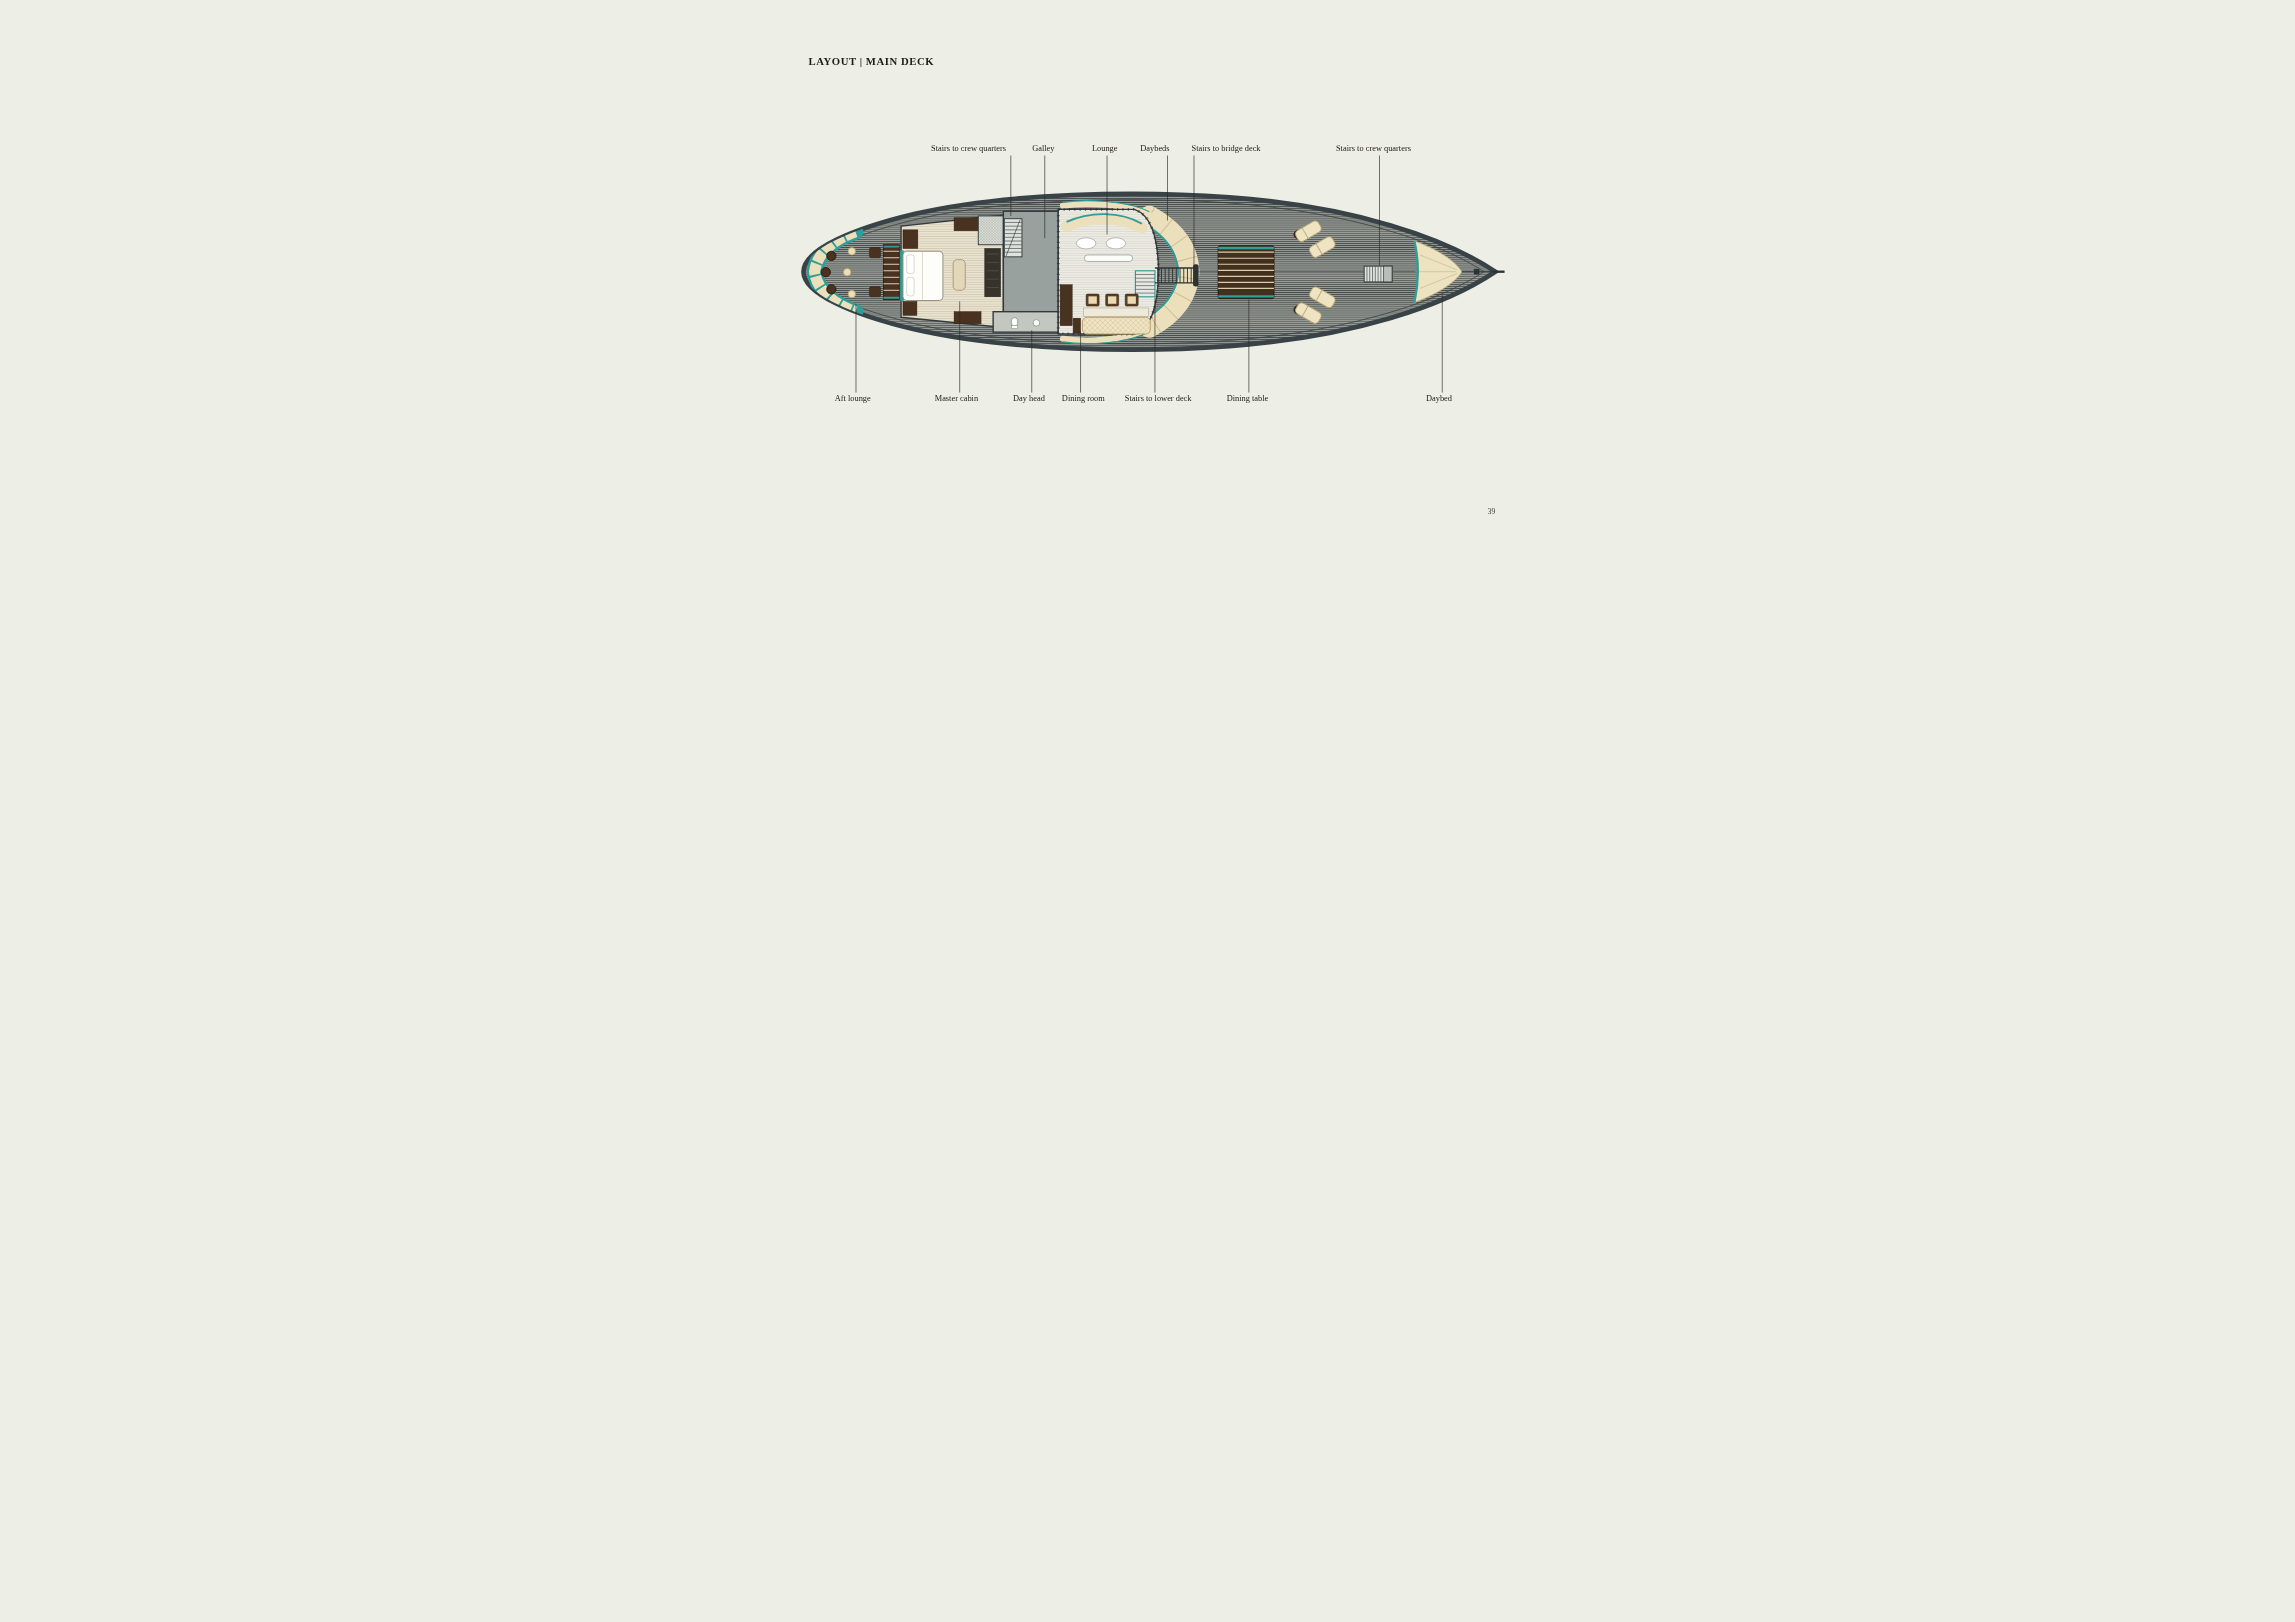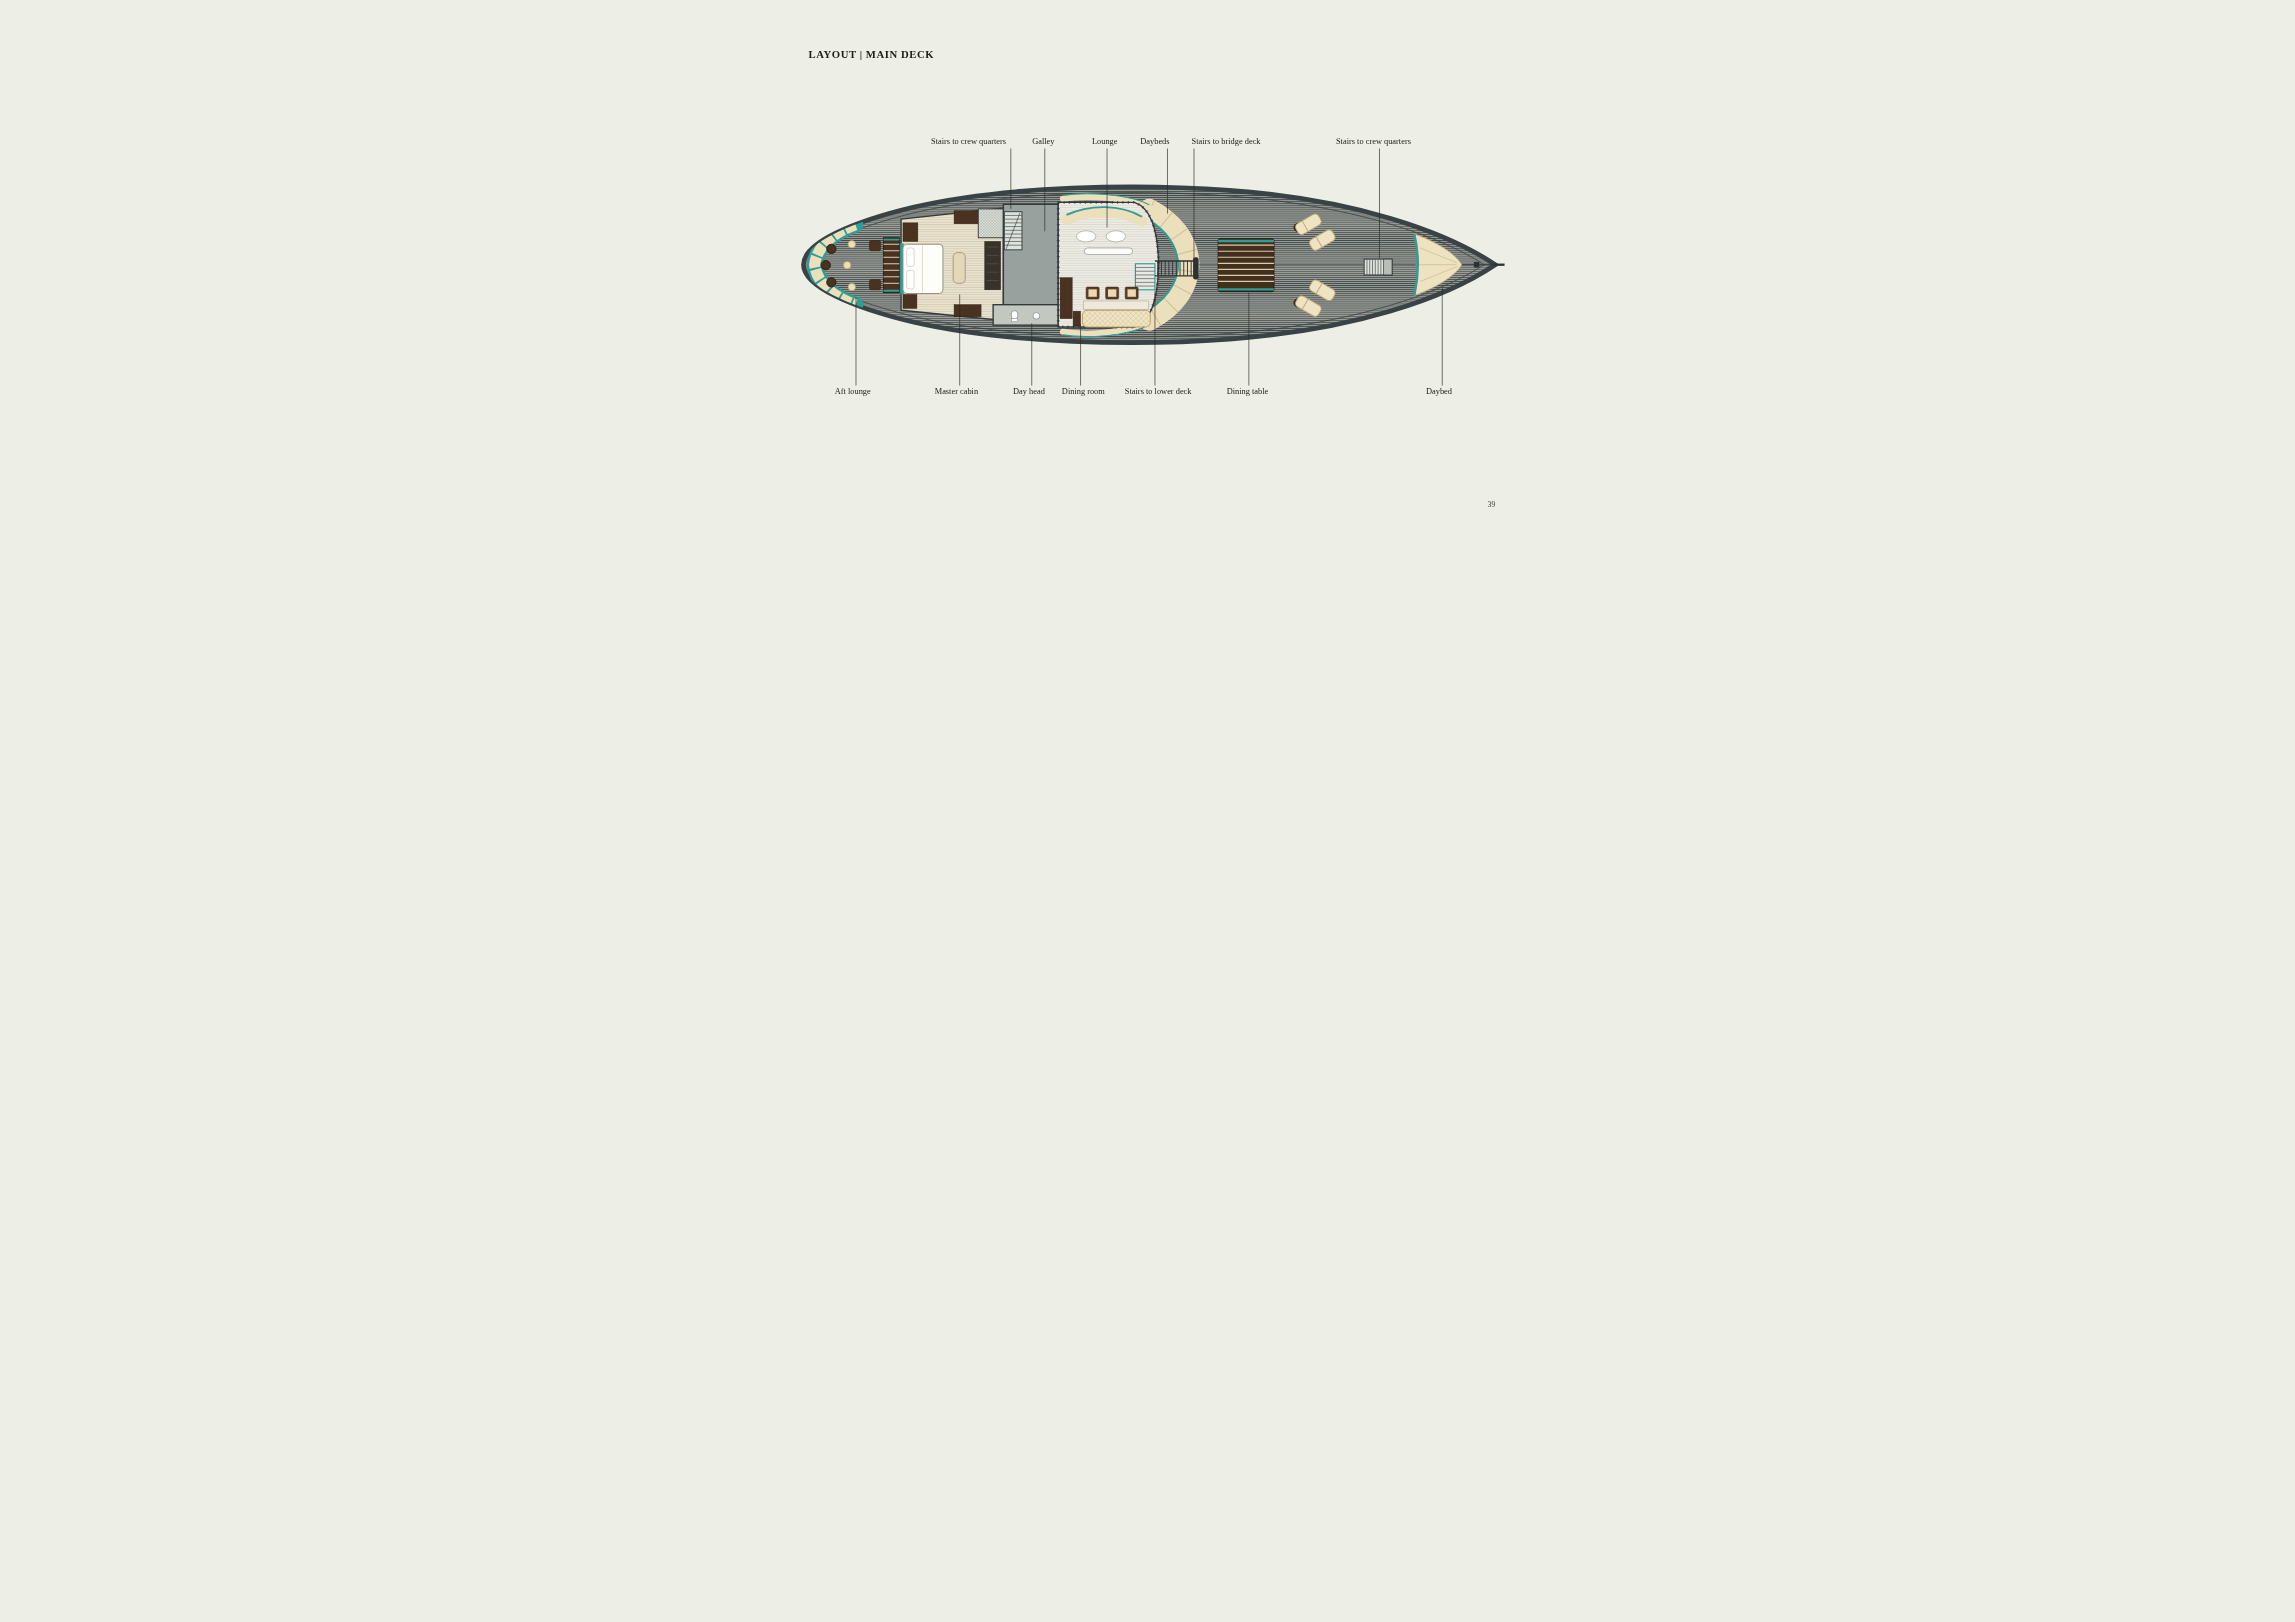--- a/index.html
+++ b/index.html
@@ -1,16 +1,16 @@
 <!DOCTYPE html>
 <html style="font-size:7.4px"><head>
 <meta charset="utf-8">
 <style>
   html,body{margin:0;padding:0;background:#edefe6;}
-  .page{width:100%;max-width:729px;margin:9px auto;}
+  .page{width:100%;max-width:729px;margin:16px auto;}
   svg{display:block;width:100%;height:auto;background:#edefe6;}
   .title{font-family:"Liberation Serif",serif;font-weight:bold;font-size:23px;fill:#1e1d17;letter-spacing:1.2px;}
   .callout{font-family:"Liberation Serif",serif;font-size:18px;fill:#23211b;}
   .pagenum{font-family:"Liberation Serif",serif;font-size:16px;fill:#3a382f;}
   .leader{stroke:#2b2a24;stroke-width:1.4;}
   .roomwall{stroke:#333a3d;stroke-width:3;}
 </style>
 </head>
 <body>
 

